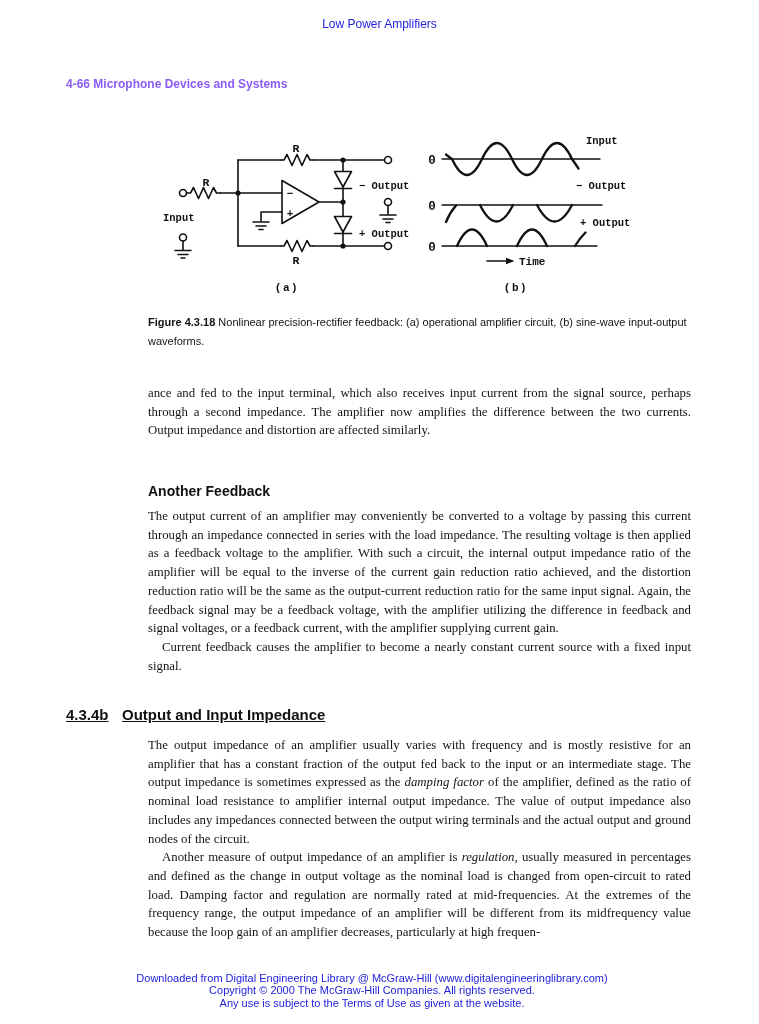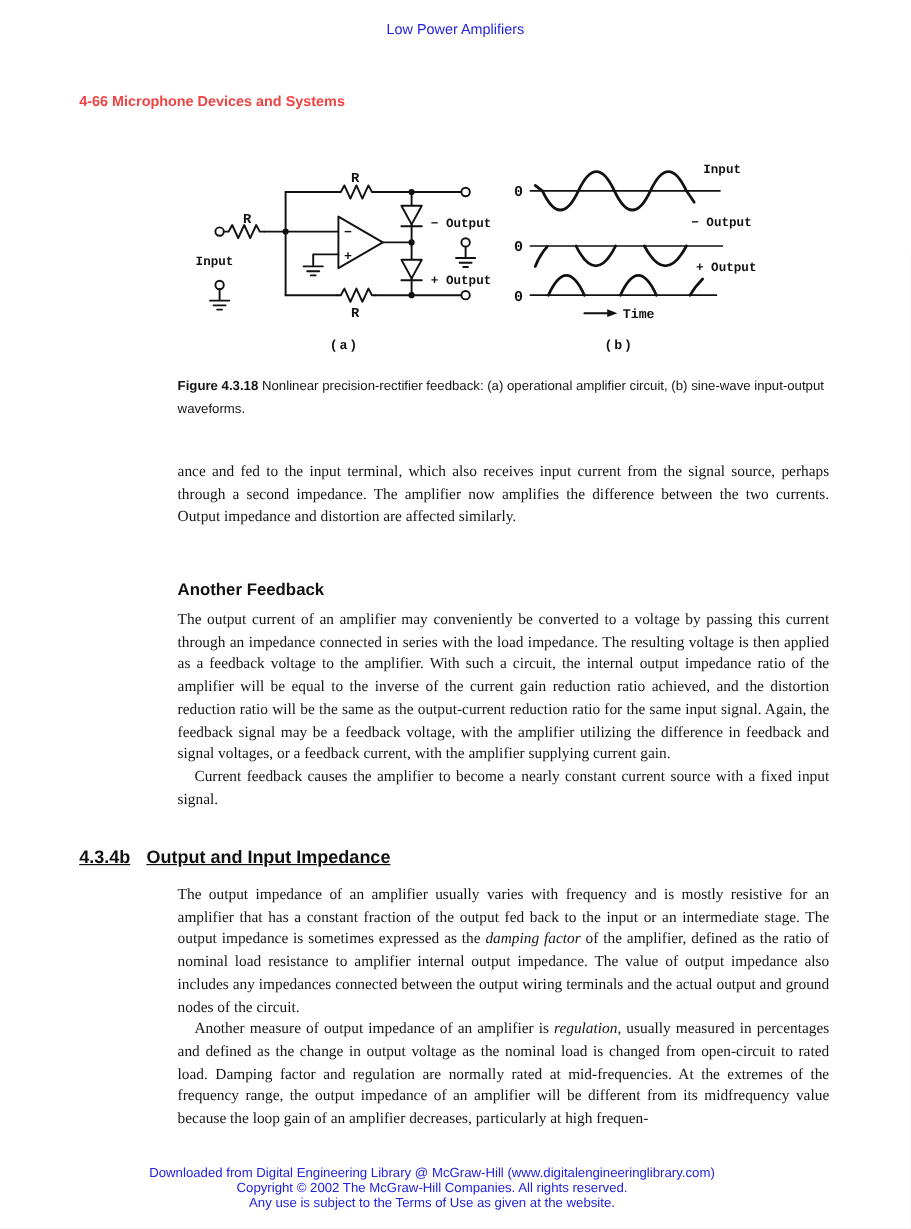--- a/index.html
+++ b/index.html
@@ -7,21 +7,21 @@
     position:relative;width:759px;height:1024px;background:#ffffff;
     font-family:"Liberation Serif",serif;color:#141414;overflow:hidden;
     margin:0 auto;
   }
   .running-header{
     position:absolute;top:17px;left:0;width:759px;text-align:center;
     font-family:"Liberation Sans",sans-serif;font-size:12px;color:#2222dd;
   }
   .page-heading{
     position:absolute;top:77px;left:66px;
-    font-family:"Liberation Sans",sans-serif;font-size:12px;font-weight:bold;color:#ef4444;
+    font-family:"Liberation Sans",sans-serif;font-size:12px;font-weight:bold;color:#8b5cf6;
   }
   .figure-svg{position:absolute;top:126px;left:140px;}
   .fig-label{font-family:"Liberation Mono",monospace;font-weight:bold;fill:#111;}
   .caption{
     position:absolute;top:313px;left:148px;width:545px;
     font-family:"Liberation Sans",sans-serif;font-size:11px;line-height:18.5px;color:#141414;
   }
   .bodyblock{position:absolute;left:148px;width:543px;font-size:12.8px;line-height:18.7px;text-align:justify;}
   .bodyblock p{margin:0;}
   .bodyblock p.indent{text-indent:14px;}
@@ -32,21 +32,21 @@
   }
   #h-current{top:483px;}
   #body2{top:507px;}
   .section-heading{
     position:absolute;left:66px;top:706px;display:flex;
     font-family:"Liberation Sans",sans-serif;font-size:15px;font-weight:bold;color:#111;text-decoration:underline;
   }
   .section-heading .sec-num{width:56px;flex:0 0 56px;}
   #body3{top:736px;}
   .footer{
-    position:absolute;top:972px;left:0;width:720px;text-align:center;
+    position:absolute;top:972px;left:12px;width:720px;text-align:center;
     font-family:"Liberation Sans",sans-serif;font-size:11px;line-height:12.4px;color:#2222dd;
   }
 </style>
 </head>
 <body>
 
 <div class="page">
 
   <div class="running-header">Low Power Amplifiers</div>
 
@@ -147,17 +147,17 @@
     <span class="sec-num">4.3.4b</span>
     <span>Output and Input Impedance</span>
   </div>
   <div class="bodyblock" id="body3">
     <p><span>The output impedance of an amplifier usually varies with frequency and is mostly resistive for an amplifier that has a constant fraction of the output fed back to the input or an intermediate stage. The output impedance is sometimes expressed as the </span><em>damping factor</em><span> of the amplifier, defined as the ratio of nominal load resistance to amplifier internal output impedance. The value of output impedance also includes any impedances connected between the output wiring terminals and the actual output and ground nodes of the circuit.</span></p>
     <p class="indent"><span>Another measure of output impedance of an amplifier is </span><em>regulation</em><span>, usually measured in percentages and defined as the change in output voltage as the nominal load is changed from open-circuit to rated load. Damping factor and regulation are normally rated at mid-frequencies. At the extremes of the frequency range, the output impedance of an amplifier will be different from its midfrequency value because the loop gain of an amplifier decreases, particularly at high frequen-</span></p>
   </div>
 
   <div class="footer">
     <div>Downloaded from Digital Engineering Library @ McGraw-Hill (www.digitalengineeringlibrary.com)</div>
-    <div>Copyright © 2002 The McGraw-Hill Companies. All rights reserved.</div>
+    <div>Copyright © 2000 The McGraw-Hill Companies. All rights reserved.</div>
     <div>Any use is subject to the Terms of Use as given at the website.</div>
   </div>
 
 </div>
 
 </body></html>

